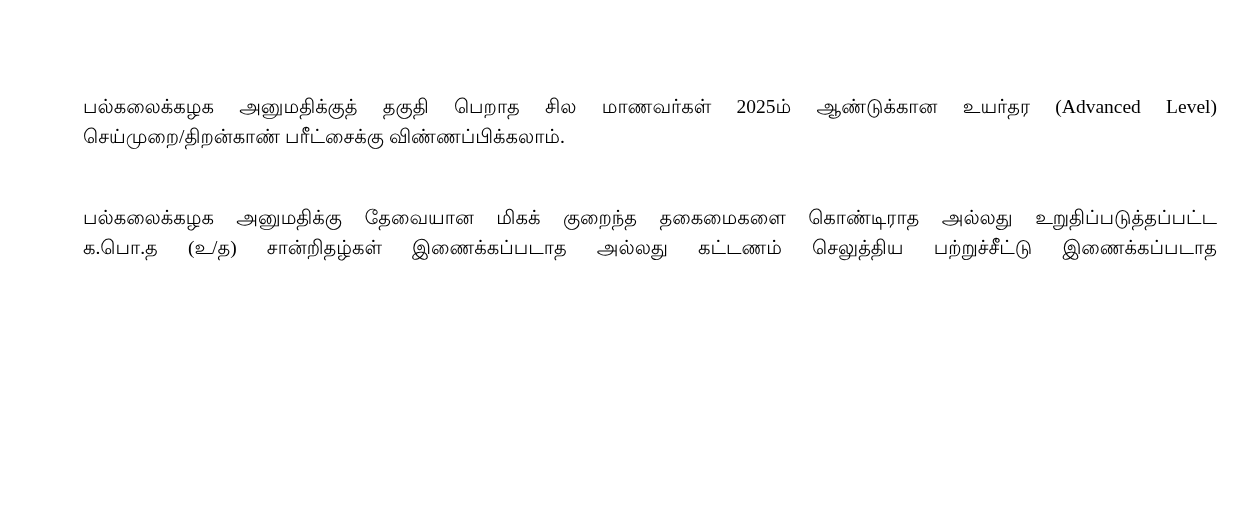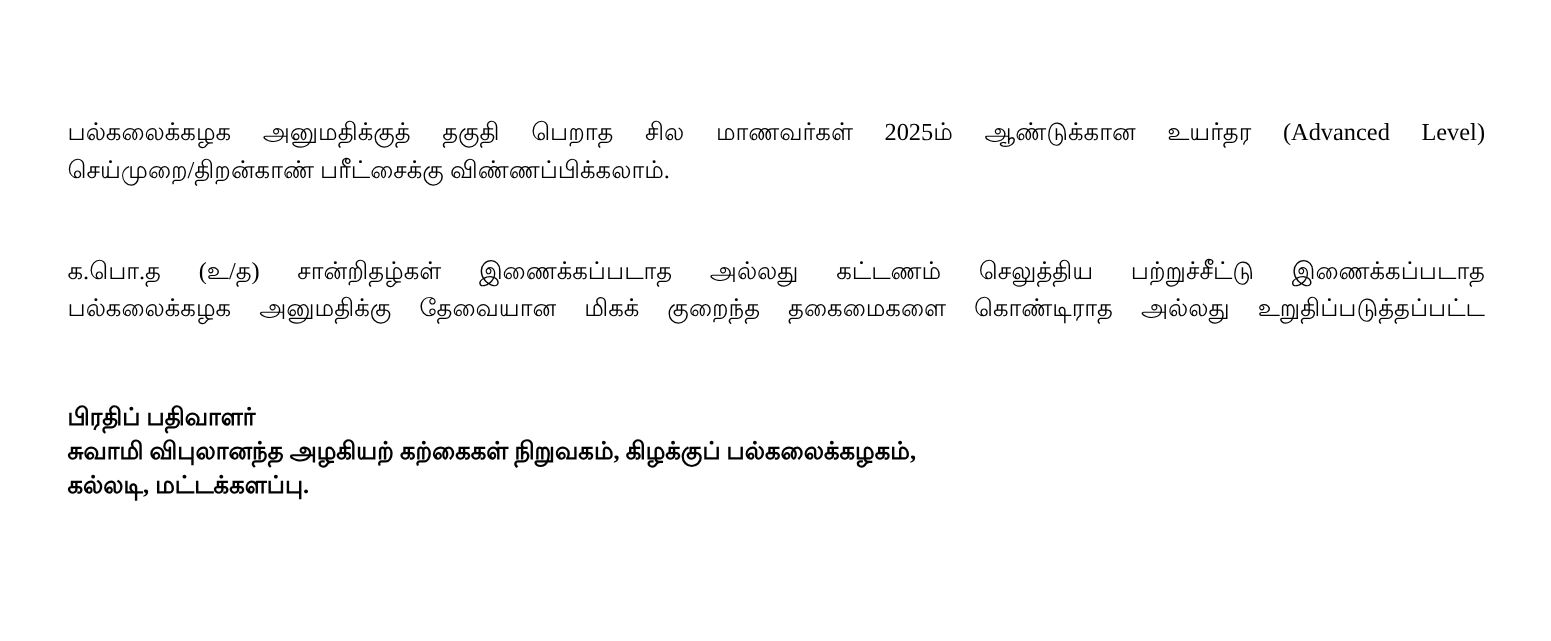--- a/index.html
+++ b/index.html
@@ -15,21 +15,21 @@
     overflow: hidden;
   }
   .page {
     position: relative;
     width: 1241px;
     height: 513px;
     background: #ffffff;
   }
   .doc-body {
     position: absolute;
-    left: 54px;
+    left: 83px;
     top: 92px;
     width: 1134px;
   }
   .para {
     font-size: 19.5px;
     line-height: 30px;
     text-align: justify;
     text-justify: inter-word;
     margin: 0;
   }
@@ -59,26 +59,21 @@
   <div class="doc-body">
 
     <p class="para">
       <span class="line stretch">பல்கலைக்கழக அனுமதிக்குத் தகுதி பெறாத சில மாணவர்கள் 2025ம் ஆண்டுக்கான உயர்தர (Advanced Level)</span>
       <span class="line">செய்முறை/திறன்காண் பரீட்சைக்கு விண்ணப்பிக்கலாம்.</span>
     </p>
 
     <div class="gap-1"></div>
 
     <p class="para">
+      <span class="line stretch">பல்கலைக்கழக அனுமதிக்கு தேவையான மிகக் குறைந்த தகைமைகளை கொண்டிராத அல்லது உறுதிப்படுத்தப்பட்ட</span>
       <span class="line stretch">க.பொ.த (உ/த) சான்றிதழ்கள் இணைக்கப்படாத அல்லது கட்டணம் செலுத்திய பற்றுச்சீட்டு இணைக்கப்படாத</span>
-      <span class="line stretch">பல்கலைக்கழக அனுமதிக்கு தேவையான மிகக் குறைந்த தகைமைகளை கொண்டிராத அல்லது உறுதிப்படுத்தப்பட்ட</span>
     </p>
 
     <div class="gap-2"></div>
 
-    <div class="sig">
-      <span class="line">பிரதிப் பதிவாளர்</span>
-      <span class="line">சுவாமி விபுலானந்த அழகியற் கற்கைகள் நிறுவகம், கிழக்குப் பல்கலைக்கழகம்,</span>
-      <span class="line">கல்லடி, மட்டக்களப்பு.</span>
-    </div>
 
   </div>
 </div>
 
 </body></html>

